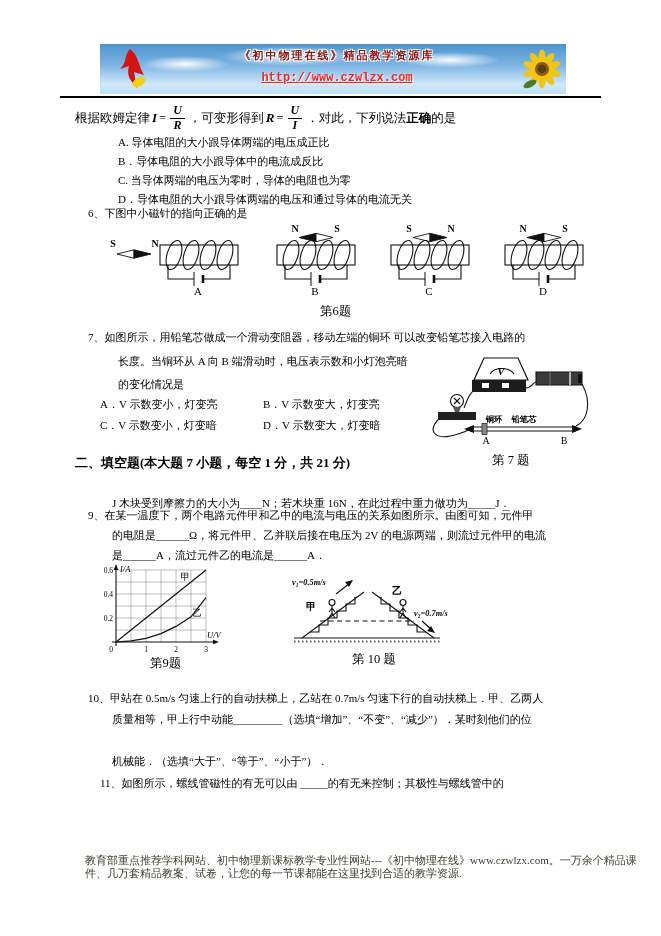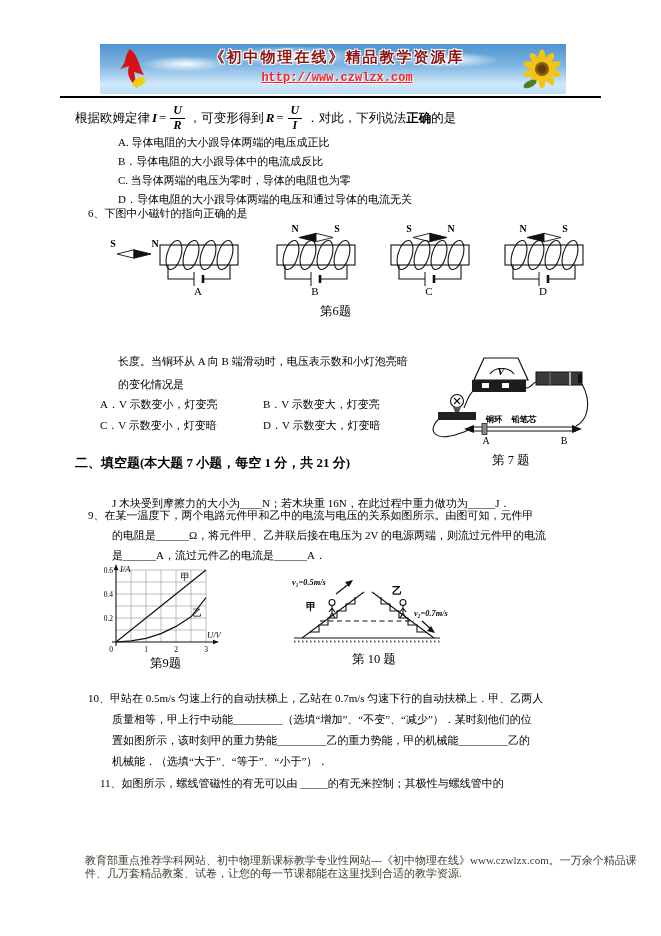--- a/index.html
+++ b/index.html
@@ -8,21 +8,21 @@
   .t{position:absolute;font-size:11px;line-height:1.25;white-space:pre;}
   .bold{font-weight:bold;}
   .sec{font-weight:bold;font-size:13px;}
   .cap{font-size:12.5px;}
   .foot{font-size:11px;line-height:1.3;color:#3c3c30;white-space:pre;margin-left:7px;}
   svg.fig-svg{position:absolute;overflow:visible;}
   
   #banner{position:absolute;left:100px;top:44px;width:466px;height:50px;overflow:hidden;
           background:linear-gradient(180deg,#4e94cd 0%,#7db4e3 42%,#cfe7f9 80%,#bfe0f5 100%);}
   .cloud{position:absolute;background:radial-gradient(ellipse at center,rgba(255,255,255,.95),rgba(255,255,255,0) 70%);border-radius:50%;}
-  #banner-title{position:absolute;left:56px;right:48px;top:4px;text-align:center;font-weight:bold;font-size:15px;
+  #banner-title{position:absolute;left:56px;right:48px;top:4px;text-align:center;font-weight:bold;font-size:11px;
                 color:#8c1414;letter-spacing:2px;
                 text-shadow:1px 1px 0 #fff,-1px -1px 0 #fff,1px -1px 0 #fff,-1px 1px 0 #fff;}
   #banner-url{position:absolute;left:56px;right:48px;top:27px;text-align:center;font-weight:bold;font-size:12px;
               color:#f22;text-decoration:underline;text-shadow:1px 1px 0 #fff;
               font-family:"Liberation Mono","DejaVu Sans Mono",monospace;}
   #hr{position:absolute;left:60px;top:96px;width:541px;height:2px;background:#000;}
   
   #q5-stem{position:absolute;left:75px;top:100px;height:36px;display:flex;align-items:center;font-size:12.5px;white-space:pre;}
   .mvar{font-style:italic;font-weight:bold;margin:0 2px;font-size:13px;}
   .frac{display:inline-flex;flex-direction:column;align-items:center;font-style:italic;font-weight:bold;
@@ -143,20 +143,21 @@
       <ellipse cx="46" cy="31" rx="7" ry="15" transform="rotate(16 46 31)" class="fig"></ellipse>
       <ellipse cx="63" cy="31" rx="7" ry="15" transform="rotate(16 63 31)" class="fig"></ellipse>
       <ellipse cx="80" cy="31" rx="7" ry="15" transform="rotate(16 80 31)" class="fig"></ellipse>
       <path d="M23,41 V55 H49 M85,41 V55 H58" class="fig"></path>
       <line x1="49" y1="48" x2="49" y2="62" stroke="#111" stroke-width="1"></line>
       <line x1="58" y1="51" x2="58" y2="59" stroke="#111" stroke-width="2.6"></line>
       <text x="53" y="71" text-anchor="middle" class="coil-label">D</text>
     </svg>
   <div class="t cap" style="left:320px;top:304px;">第6题</div>
 
+  <div class="t" style="left:88px;top:331px;">7、如图所示，用铅笔芯做成一个滑动变阻器，移动左端的铜环 可以改变铅笔芯接入电路的</div>
   <div class="t" style="left:118px;top:355px;">长度。当铜环从 A 向 B 端滑动时，电压表示数和小灯泡亮暗</div>
   <div class="t" style="left:118px;top:378px;">的变化情况是</div>
   <div class="t" style="left:100px;top:398px;">A．V 示数变小，灯变亮</div>
   <div class="t" style="left:263px;top:398px;">B．V 示数变大，灯变亮</div>
   <div class="t" style="left:100px;top:419px;">C．V 示数变小，灯变暗</div>
   <div class="t" style="left:263px;top:419px;">D．V 示数变大，灯变暗</div>
 
   <svg class="fig-svg" style="left:424px;top:346px;" width="168" height="104" viewBox="0 0 168 104">
 
     <path class="fig" d="M16,72 C2,84 10,96 34,88 C38,87 42,85 47,83"></path>
@@ -256,21 +257,20 @@
     <text x="16" y="38" class="figlab">甲</text>
     <text x="102" y="22" class="figlab">乙</text>
     <text x="124" y="44" class="vlab">v₂=0.7m/s</text>
     <line x1="132" y1="49" x2="142" y2="58" stroke="#111" stroke-width="1.2"></line>
     <polygon points="145,61 137,59 141,54" fill="#111"></polygon>
   </svg>
   <div class="t cap" style="left:352px;top:652px;">第 10 题</div>
 
   <div class="t" style="left:88px;top:692px;">10、甲站在 0.5m/s 匀速上行的自动扶梯上，乙站在 0.7m/s 匀速下行的自动扶梯上．甲、乙两人</div>
   <div class="t" style="left:112px;top:713px;">质量相等，甲上行中动能_________（选填“增加”、“不变”、“减少”）．某时刻他们的位</div>
-  <div class="t" style="left:112px;top:734px;">置如图所示，该时刻甲的重力势能_________乙的重力势能，甲的机械能_________乙的</div>
   <div class="t" style="left:112px;top:755px;">机械能．（选填“大于”、“等于”、“小于”）．</div>
 
   <div class="t" style="left:100px;top:777px;">11、如图所示，螺线管磁性的有无可以由 _____的有无来控制；其极性与螺线管中的</div>
 
   <div class="t foot" style="left:78px;top:853px;width:510px;">教育部重点推荐学科网站、初中物理新课标教学专业性网站---《初中物理在线》www.czwlzx.com。一万余个精品课</div>
   <div class="t foot" style="left:78px;top:866px;width:510px;">件、几万套精品教案、试卷，让您的每一节课都能在这里找到合适的教学资源.</div>
 
 </div>
 
 </body></html>

